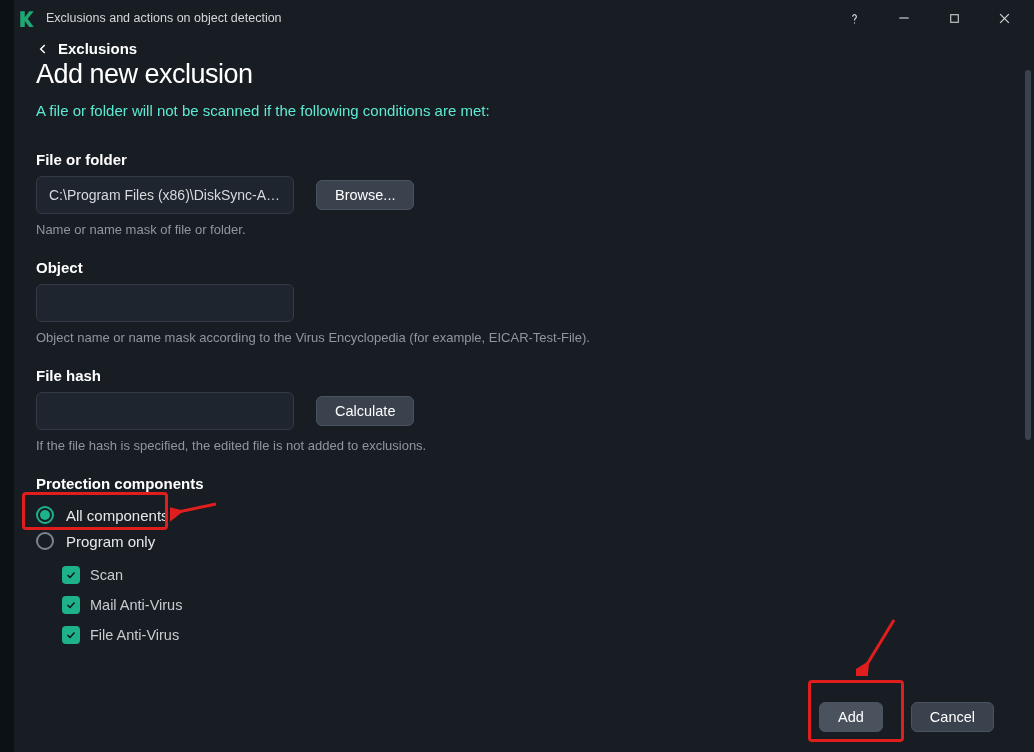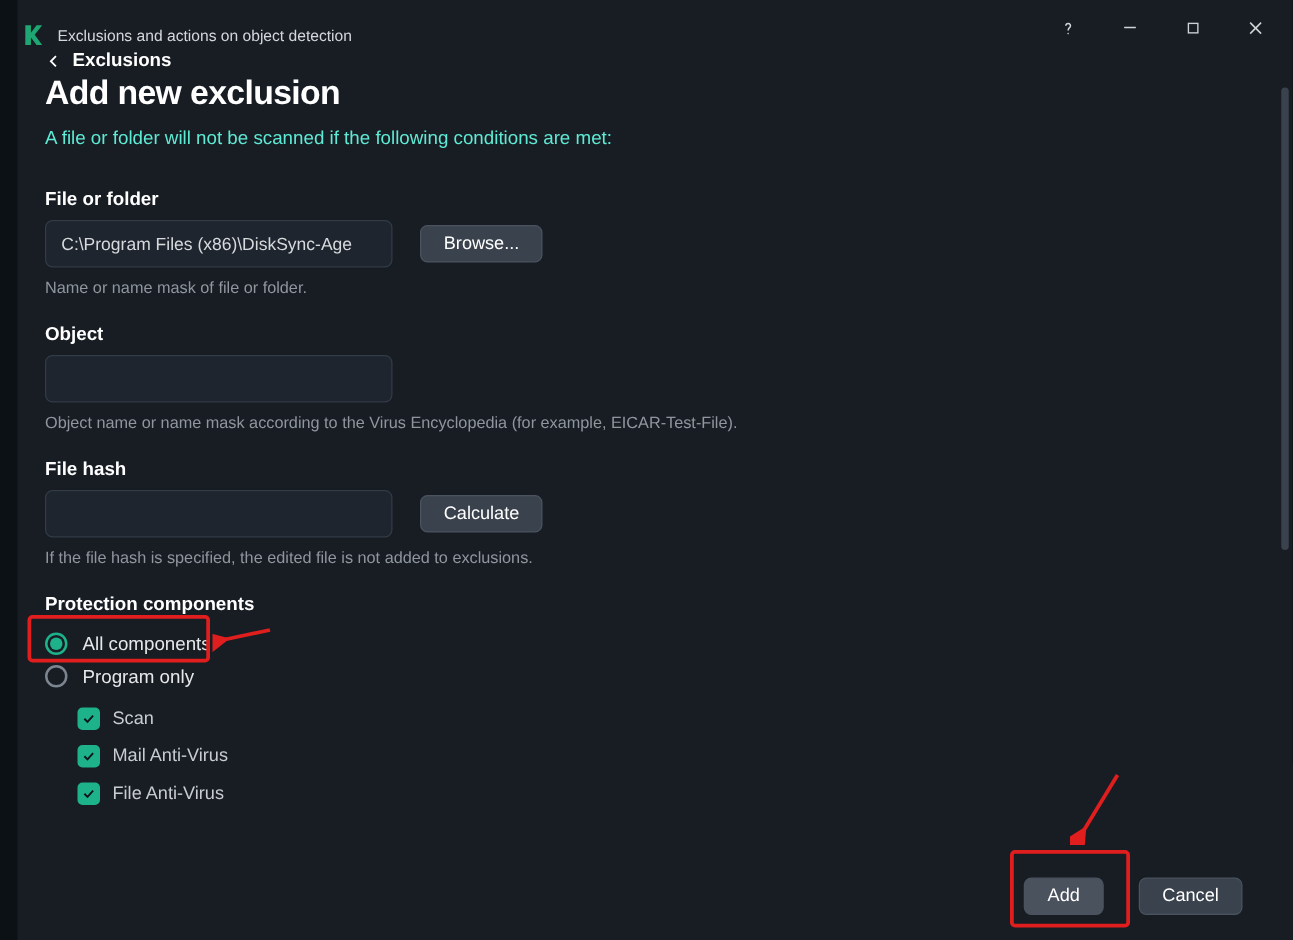--- a/index.html
+++ b/index.html
@@ -1,33 +1,33 @@
 <!DOCTYPE html>
 <html><head>
 <meta charset="utf-8">
 <style>
   * { box-sizing: border-box; margin: 0; padding: 0; }
   html, body { width: 1034px; height: 752px; font-family: -apple-system, BlinkMacSystemFont, "Segoe UI", Arial, sans-serif; background: #0f1419; color: #e6e8ea; overflow: hidden; }
   .window { position: relative; width: 1034px; height: 752px; background: #181d24; }
   .sideband { position: absolute; left: 0; top: 0; width: 14px; height: 100%; background: #0c1116; }
-  .titlebar { display: flex; align-items: flex-end; height: 36px; padding: 0 10px 0 18px; }
+  .titlebar { display: flex; align-items: center; height: 36px; padding: 0 10px 0 18px; }
   .logo { width: 18px; height: 18px; display: flex; align-items: center; justify-content: center; color: #1fa773; margin-right: 10px; }
   .title { font-size: 12.5px; color: #d4d7da; flex: 1; }
   .winctrls { display: flex; gap: 22px; padding-right: 6px; }
   .winbtn { width: 28px; height: 28px; display: flex; align-items: center; justify-content: center; color: #cfd3d7; cursor: pointer; }
   .content { position: absolute; left: 36px; right: 0; top: 40px; bottom: 0; }
   .bc { display: flex; align-items: center; gap: 8px; margin-bottom: 2px; }
   .bc .chev { width: 14px; height: 14px; display:flex; align-items:center; }
   .bc-text { font-size: 15px; font-weight: 600; color: #fff; }
-  .h1 { font-size: 27px; font-weight: 700; color: #fff; margin-bottom: 12px; letter-spacing: -0.5px; }
+  .h1 { font-size: 27px; font-weight: 400; color: #fff; margin-bottom: 12px; letter-spacing: -0.5px; }
   .lead { font-size: 15px; color: #5eead4; margin-bottom: 32px; }
   .field { margin-bottom: 22px; }
   .flabel { font-size: 15px; font-weight: 600; color: #fff; margin-bottom: 8px; }
   .frow { display: flex; gap: 10px; align-items: center; }
-  .input { width: 278px; height: 38px; background: #1e252e; border: 1px solid #323b46; border-radius: 6px; color: #d7dadd; font-size: 14px; padding: 0 12px; outline: none; white-space: nowrap; overflow: hidden; text-overflow: ellipsis; }
+  .input { width: 258px; height: 38px; background: #1e252e; border: 1px solid #323b46; border-radius: 6px; color: #d7dadd; font-size: 14px; padding: 0 12px; outline: none; white-space: nowrap; overflow: hidden; text-overflow: ellipsis; }
   .btn { height: 30px; padding: 0 18px; background: #3a424d; border: 1px solid #4a535f; border-radius: 6px; color: #fff; font-size: 14.5px; font-weight: 500; cursor: pointer; display: inline-flex; align-items: center; margin-left: 12px; }
   .hint { font-size: 13px; color: #8f969e; margin-top: 8px; }
   .section-label { font-size: 15px; font-weight: 600; color: #fff; margin-bottom: 10px; }
   .radio-row { display: flex; align-items: center; gap: 12px; padding: 4px 0; cursor: pointer; }
   .radio { width: 18px; height: 18px; border: 2px solid #7d8590; border-radius: 50%; display: inline-flex; align-items: center; justify-content: center; }
   .radio.sel { border-color: #1db28a; }
   .radio.sel::after { content: ""; width: 10px; height: 10px; background: #1db28a; border-radius: 50%; }
   .radio-label { font-size: 15px; color: #e6e8ea; }
   .chklist { margin-left: 26px; margin-top: 6px; }
   .chk-row { display: flex; align-items: center; gap: 10px; padding: 6px 0; }

